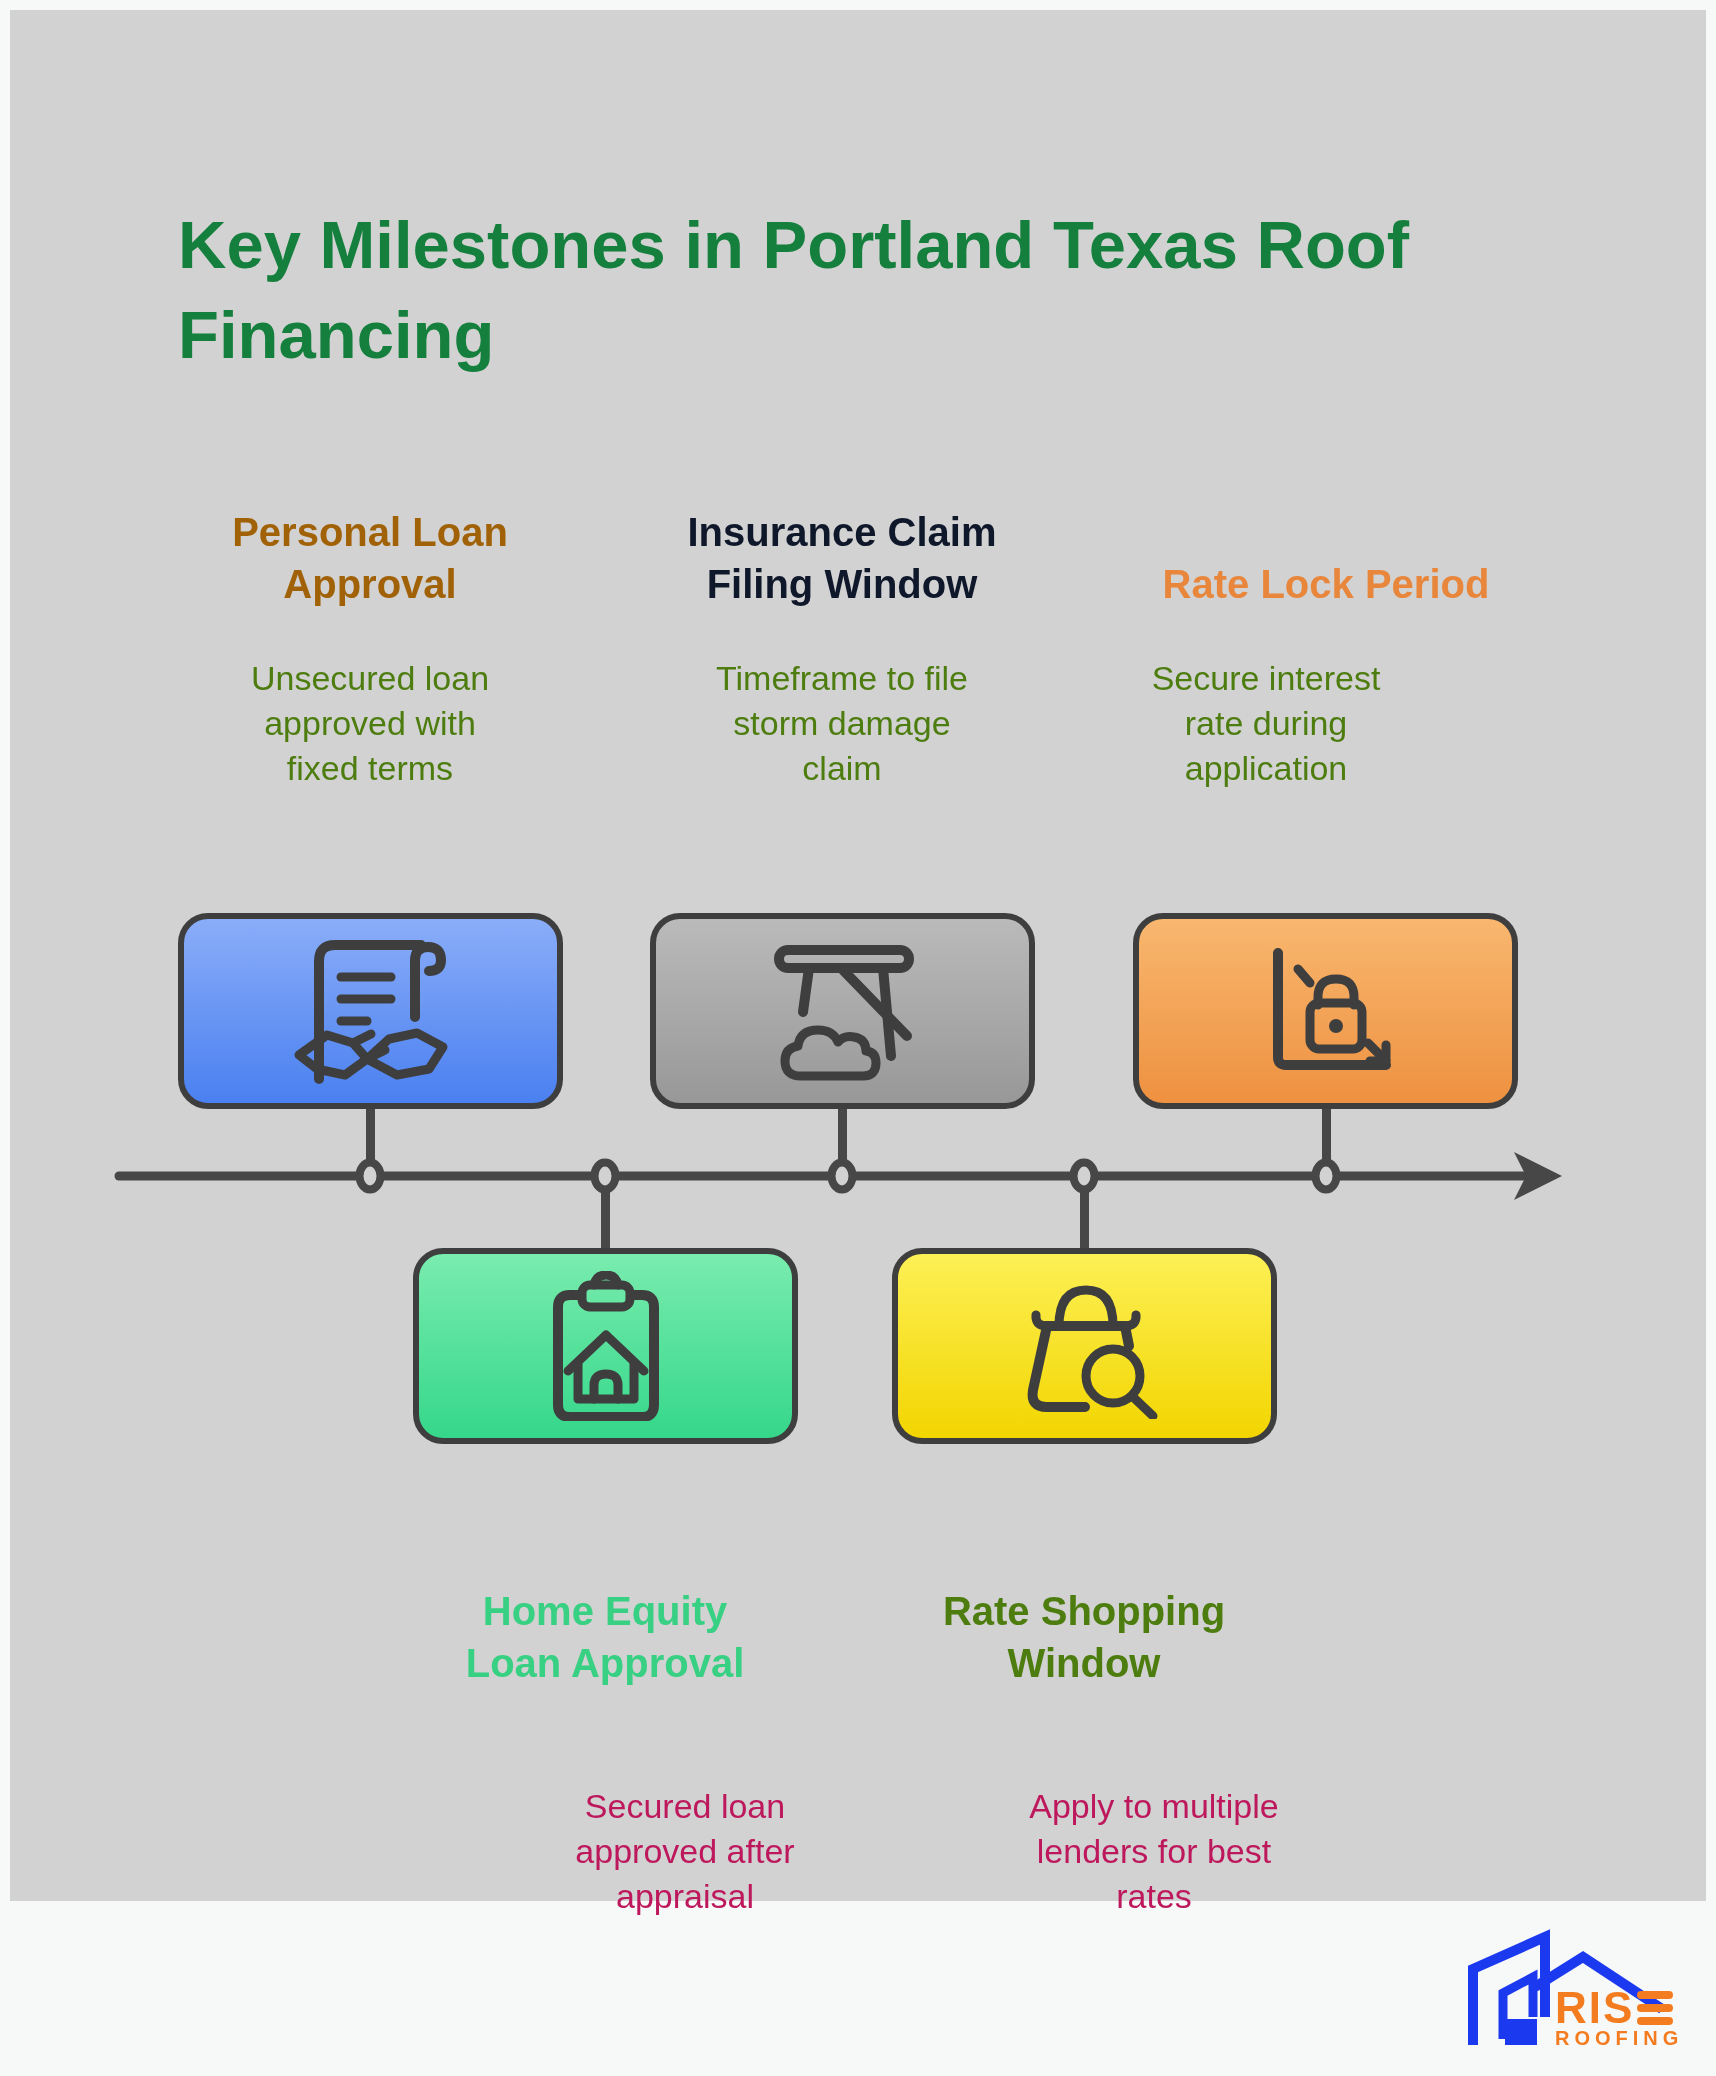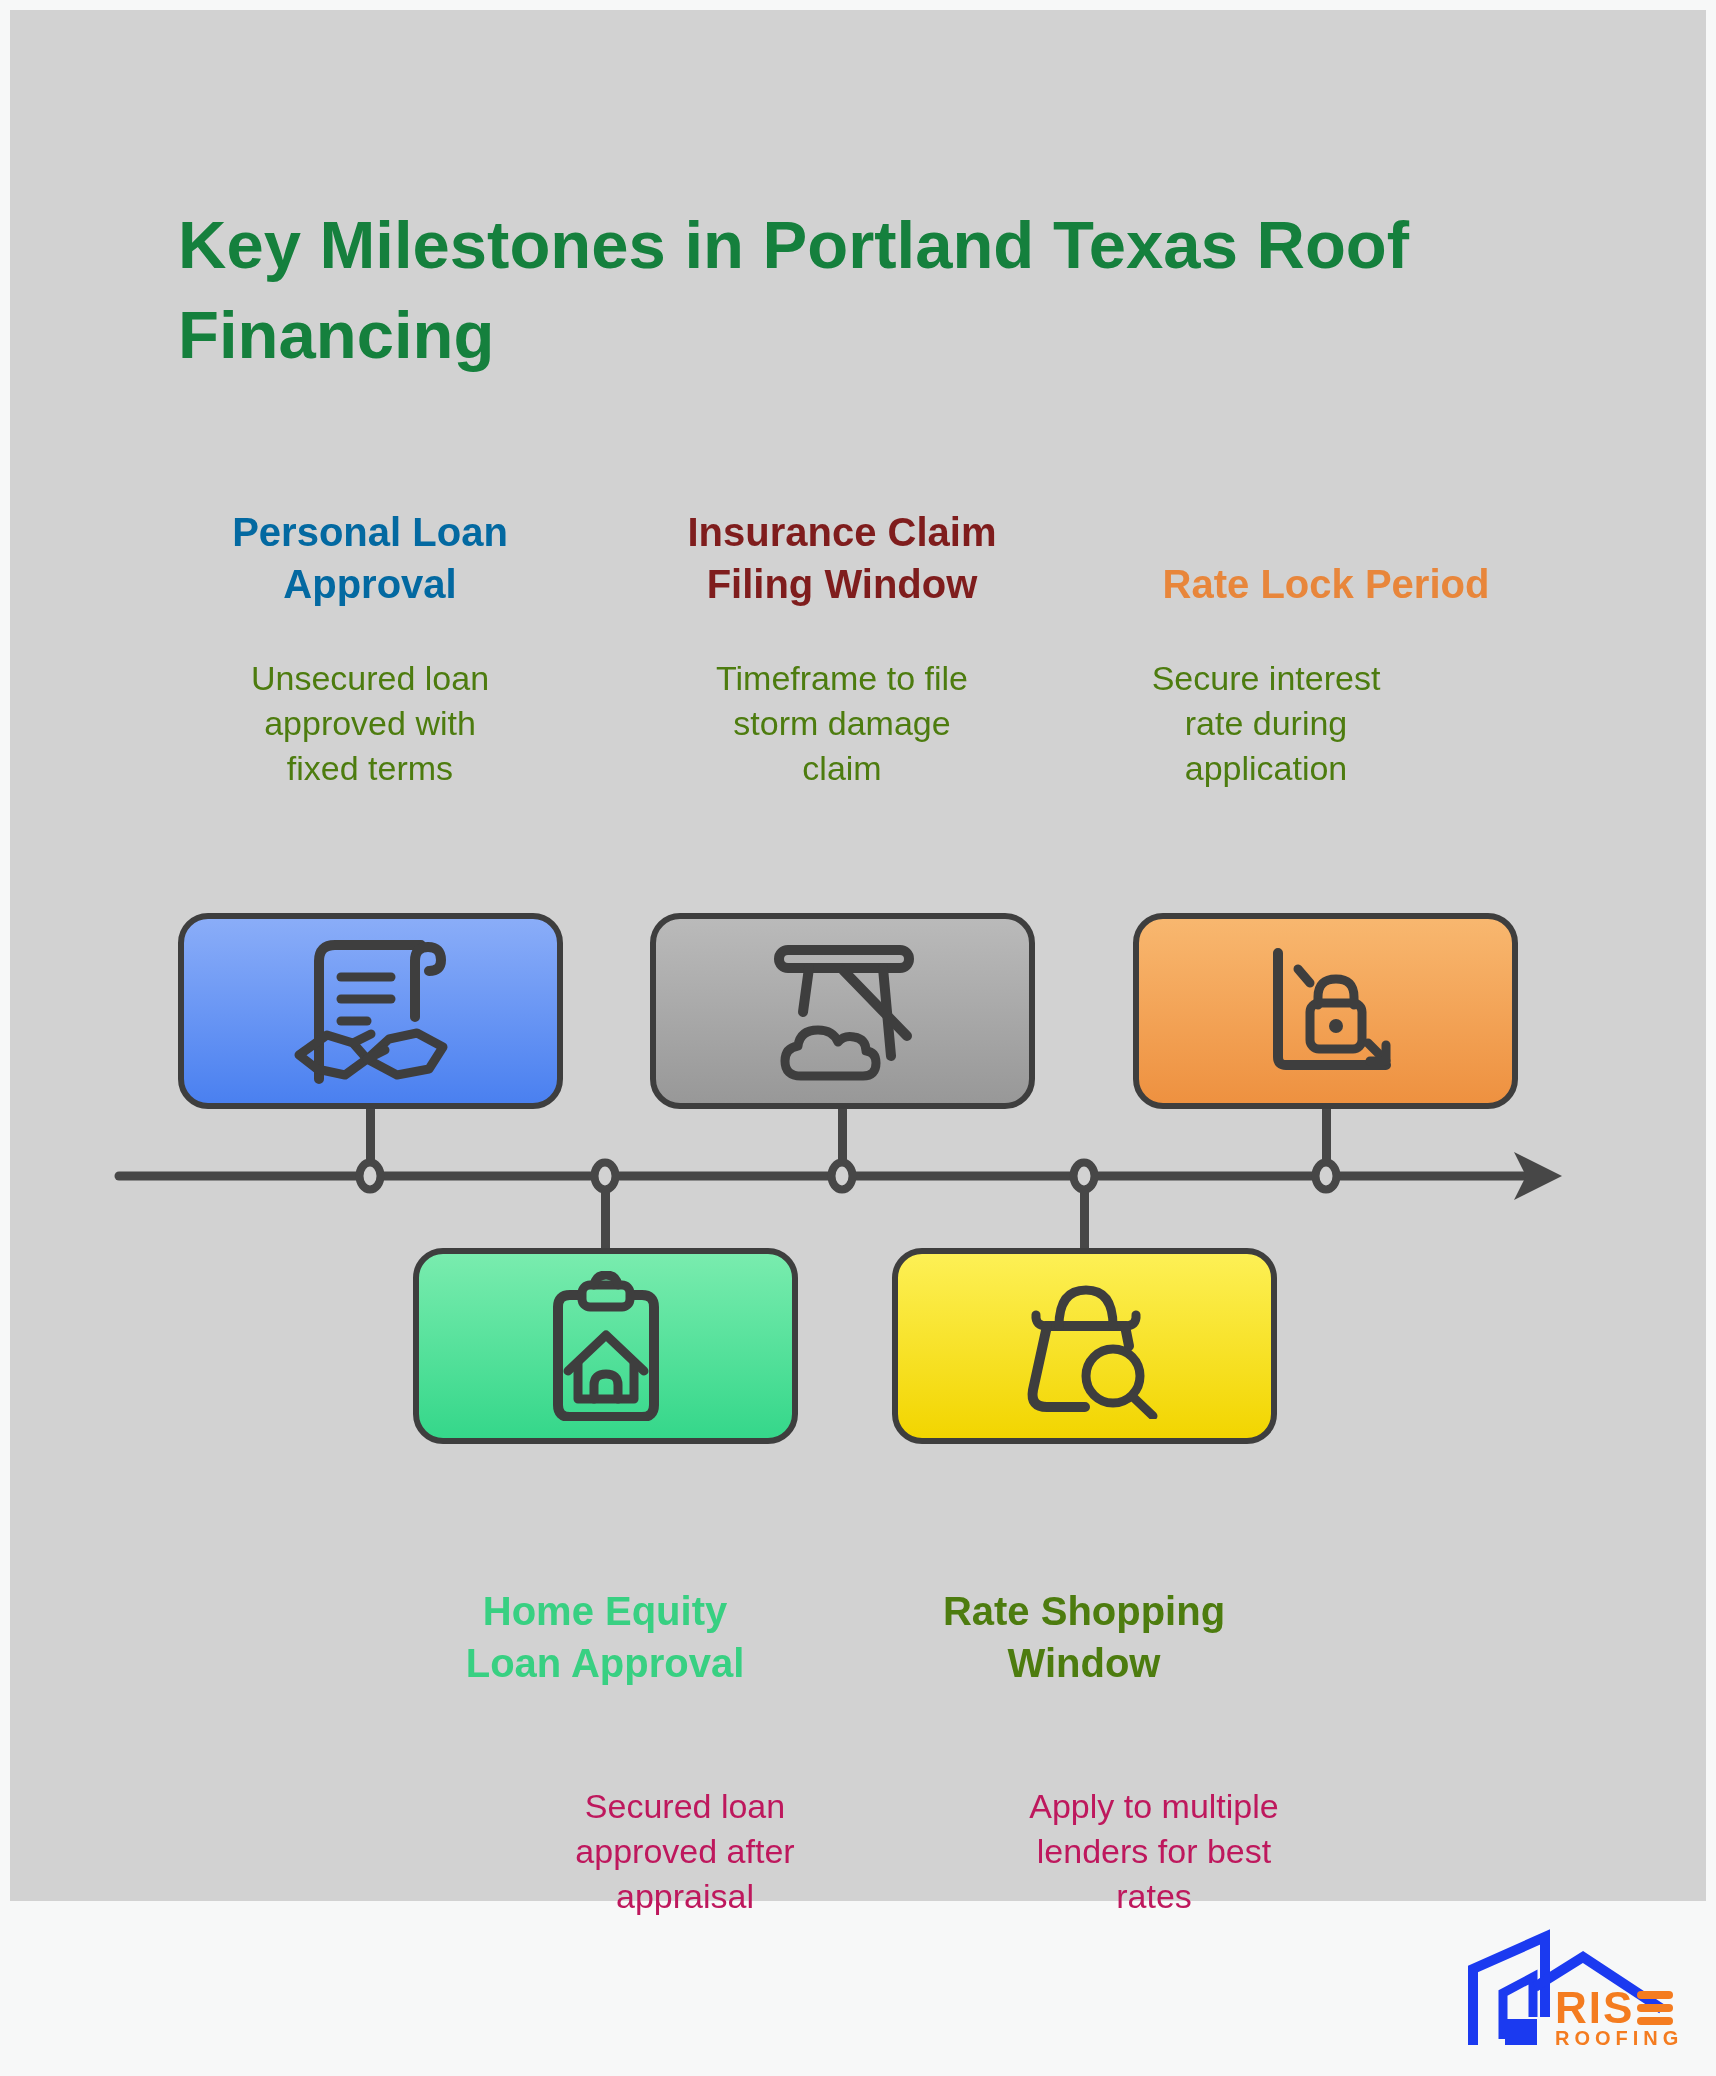--- a/index.html
+++ b/index.html
@@ -37,22 +37,22 @@
   .desc-block{
     position:absolute;top:656px;width:440px;
     display:flex;justify-content:center;
     font-size:34px;line-height:1.32;color:#4d7c0f;text-align:center;
   }
   .desc-block-b{
     position:absolute;top:1784px;width:440px;
     display:flex;justify-content:flex-end;
     font-size:34px;line-height:1.32;color:#be185d;text-align:center;
   }
-  .c-blue{color:#0369a1;}
-  .c-gray{color:#7f1d1d;}
+  .c-blue{color:#a16207;}
+  .c-gray{color:#0f172a;}
   .c-orange{color:#e8863b;}
   .c-green{color:#38d082;}
   .c-yellow{color:#4d7c0f;}
   
   .card{
     position:absolute;width:373px;height:184px;
     border:6px solid #3e3e3e;border-radius:30px;
     display:flex;align-items:center;justify-content:center;
   }
   .card-blue  {left:178px; top:913px; background:linear-gradient(180deg,#8aadf8 0%,#4a80f0 100%);}

